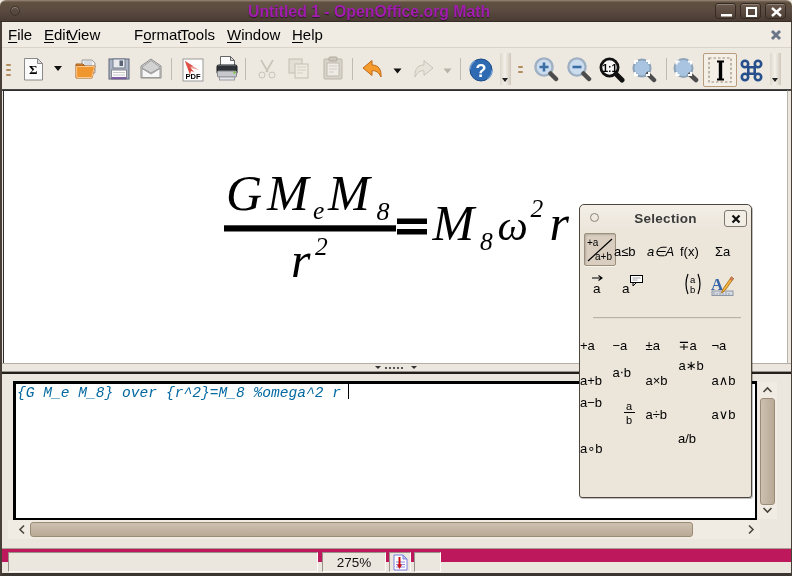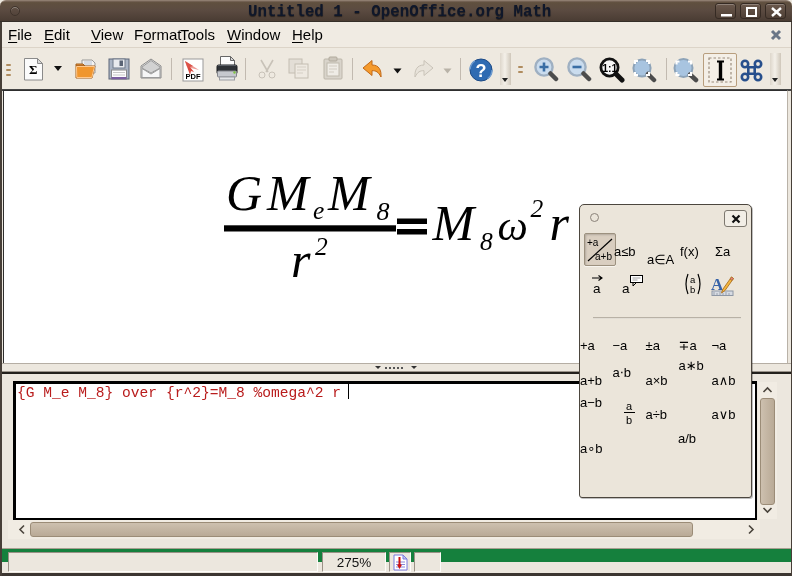--- a/index.html
+++ b/index.html
@@ -5,22 +5,22 @@
 * { margin:0; padding:0; box-sizing:border-box; }
 html,body { width:792px; height:576px; overflow:hidden; }
 body { font-family:"Liberation Sans", sans-serif; background:#ece7de; position:relative; }
 .abs { position:absolute; }
 
 #titlebar { left:0; top:0; width:792px; height:22px;
   background:linear-gradient(#7b695c, #60503f 8%, #5b4b41 45%, #4a3c33 100%);
   border-radius:6px 6px 0 0; border-top:1px solid #8e7d6f; border-bottom:1.5px solid #352e28; }
 #titleicon { left:10px; top:6px; width:10px; height:10px; border-radius:50%;
   border:1.5px solid #3f332b; box-shadow:inset 0 1px 0 rgba(255,255,255,.35); }
-#titletext { left:248px; top:3px; color:#0f172a;
-  font-size:15.8px; font-weight:bold; text-shadow:0 1px 1px rgba(0,0,0,.5);font-family:Liberation Mono, monospace; }
+#titletext { left:248px; top:3px; color:#a21caf;
+  font-size:15.8px; font-weight:bold; text-shadow:0 1px 1px rgba(0,0,0,.5); }
 .tbtn { top:3px; width:21px; height:16px; border-radius:3px;
   background:linear-gradient(#6b594d,#4e3f35); border:1px solid #352a23;
   box-shadow:inset 0 1px 0 rgba(255,255,255,.25); }
 .tbtn svg { position:absolute; left:0; top:0; }
 
 #menubar { left:0; top:22px; width:792px; height:26px; background:#f0ebe3;
   border-bottom:1px solid #dcd4c8; }
 .menu { position:absolute; top:26px; font-size:15px; color:#000; }
 .menu u { text-decoration:underline; text-underline-offset:2px; }
 
@@ -33,29 +33,29 @@
   border-left:3.5px solid transparent; border-right:3.5px solid transparent; border-top:4px solid #222; }
 
 #docview { left:3px; top:90px; width:785px; height:273px; background:#fff;
   border-top:1px solid #2e2e2e; border-left:1px solid #2e2e2e; border-right:1px solid #b9b2a8; }
 
 #splitter { left:0px; top:363px; width:792px; height:9px; background:#ece7de;
   border-top:1px solid #b5aea4; border-bottom:1px solid #9a938a; }
 
 #cmdpanel { left:0px; top:372px; width:792px; height:167px; background:#ece7de; border-top:2px solid #23201c; }
 #cmdbox { left:13px; top:381px; width:744px; height:139px; background:#fff; border:solid #000; border-width:3px 2px 2px 3px; }
-#cmdtext { left:17px; top:385px; font-family:"Liberation Mono", monospace; font-size:14.6px; color:#b91c1c; white-space:pre; }
+#cmdtext { left:17px; top:385px; font-family:"Liberation Mono", monospace; font-size:14.6px; color:#0369a1; white-space:pre;font-style:italic; }
 #cmdcursor { left:347.5px; top:384px; width:1.5px; height:15px; background:#000; }
 
 #vscroll { left:758px; top:382px; width:19px; height:137px; background:#f1ece3; }
 #vthumb { left:760px; top:398px; width:15px; height:107px; background:linear-gradient(90deg,#cdc0af,#b9aa96); border:1px solid #9b8c77; border-radius:3px; }
 #hscroll { left:8px; top:520px; width:752px; height:19px; background:#f1ece3; }
 #hthumb { left:30px; top:522px; width:663px; height:15px; background:linear-gradient(#cdc0af,#b9aa96); border:1px solid #9b8c77; border-radius:3px; }
 
-#statusbar { left:0; top:548px; width:792px; height:14px; background:#15803d; border-top:1px solid #a9a092; }
+#statusbar { left:0; top:548px; width:792px; height:14px; background:#be185d; border-top:1px solid #a9a092; }
 .sbox { position:absolute; top:3px; height:20px; border:1px solid; border-color:#9a9186 #fdfcf9 #fdfcf9 #9a9186; background:#ece7de; }
 #zoomtxt { left:322px; top:6px; width:64px; text-align:center; font-size:13.5px; color:#111; position:absolute; }
 #bottomedge { left:0; top:573px; width:792px; height:3px; background:#3c3631; }
 
 #selwin { left:579px; top:204px; width:173px; height:294px; background:#ebe5da;
   border:1px solid #4c463e; border-radius:5px 5px 3px 3px;
   box-shadow:1px 1px 0 rgba(0,0,0,.25); }
 #seltitle { left:0; top:0; width:100%; height:26px; text-align:center;
   font-size:13.5px; font-weight:bold; color:#3a3a3a; padding-top:6px; letter-spacing:.3px;
   background:linear-gradient(#f4efe7,#ebe5da); border-radius:5px 5px 0 0; }
@@ -87,21 +87,21 @@
   </div>
 <div class="abs tbtn" style="left:765px;">
     <svg width="21" height="16">
       <path d="M6 4 L15 12 M15 4 L6 12" stroke="#fff" stroke-width="2.4"></path>
     </svg>
   </div>
 
 <div class="abs" id="menubar"></div>
 <div class="menu" style="left:8px;"><u>F</u>ile</div>
 <div class="menu" style="left:44px;"><u>E</u>dit</div>
-<div class="menu" style="left:91px;"><u>V</u>iew</div>
+<div class="menu" style="left:68px;"><u>V</u>iew</div>
 <div class="menu" style="left:134px;">F<u>o</u>rmat</div>
 <div class="menu" style="left:180px;"><u>T</u>ools</div>
 <div class="menu" style="left:227px;"><u>W</u>indow</div>
 <div class="menu" style="left:292px;"><u>H</u>elp</div>
 <svg class="abs" style="left:770px;top:29px;" width="12" height="12">
     <path d="M2 2 L10 10 M10 2 L2 10" stroke="#6a7687" stroke-width="3"></path>
   </svg>
 
 <div class="abs" id="toolbar"></div>
 <div class="abs grip" style="left:6px;top:64px;">
@@ -333,33 +333,34 @@
     <path d="M10 1 l4 4 h-4 z" fill="#c9c9ef" stroke="#7a7ade"></path>
     <path d="M3 8 h9 M3 10.5 h9 M3 13 h9" stroke="#8888dd" stroke-width="1"></path>
     <path d="M6.5 3 v9 M5 10.5 l1.5 2.5 l1.5 -2.5" stroke="#cc1111" stroke-width="2" fill="none"></path>
   </svg>
 </div>
 <div class="abs" id="bottomedge"></div>
 <div class="abs" style="left:0;top:22px;width:1.5px;height:554px;background:#473f38;"></div>
 <div class="abs" style="left:790.5px;top:22px;width:1.5px;height:554px;background:#473f38;"></div>
 
 <div class="abs" id="selwin">
+  <div class="abs" id="seltitle">Selection</div>
   <div class="abs" id="selcircle"></div>
   <div class="abs" id="selclose"></div>
   <svg class="abs" style="left:151px;top:9px;" width="10" height="10">
       <path d="M1.5 1.5 L8.5 8.5 M8.5 1.5 L1.5 8.5" stroke="#111" stroke-width="2.2"></path>
     </svg>
   <div class="abs" id="selsel"></div>
   <svg class="abs" style="left:6px;top:31px;" width="28" height="27">
     <text x="1" y="10" font-size="10px" font-family="Liberation Sans">+a</text>
     <text x="9" y="24" font-size="10px" font-family="Liberation Sans">a+b</text>
     <line x1="2" y1="25" x2="26" y2="3" stroke="#000" stroke-width="1.2"></line>
   </svg>
   <div class="selglyph" style="left:34px;top:39px;">a≤b</div>
-  <div class="selglyph" style="left:67px;top:47px;">a∈A</div>
+  <div class="selglyph" style="left:67px;top:39px;font-style:italic;">a∈A</div>
   <div class="selglyph" style="left:100px;top:39px;">f(x)</div>
   <div class="selglyph" style="left:135px;top:39px;">Σa</div>
 
   <div class="selglyph2" style="left:13px;top:76px;">a</div>
   <svg class="abs" style="left:12px;top:70px;" width="12" height="6">
       <path d="M0 3 h9 M6.5 0.5 L10 3 L6.5 5.5" stroke="#000" fill="none" stroke-width="1.1"></path>
     </svg>
 
   <div class="selglyph2" style="left:42px;top:76px;">a</div>
   <svg class="abs" style="left:50px;top:70px;" width="14" height="12">

